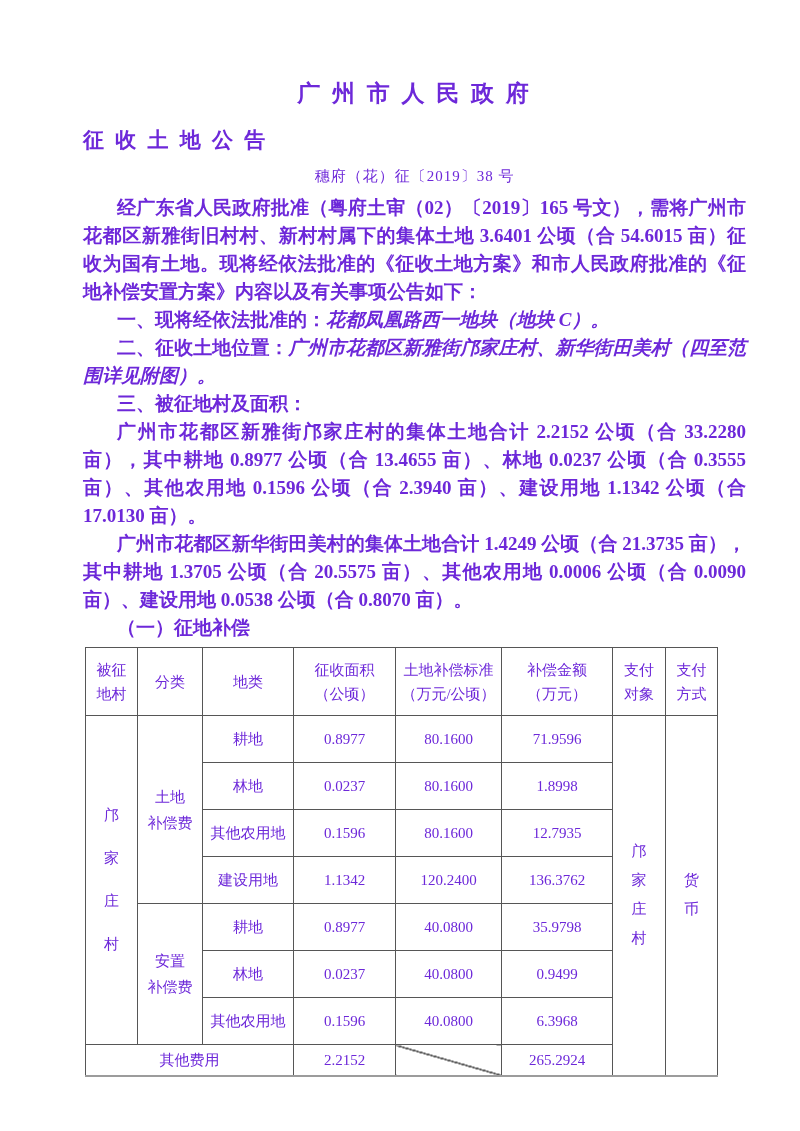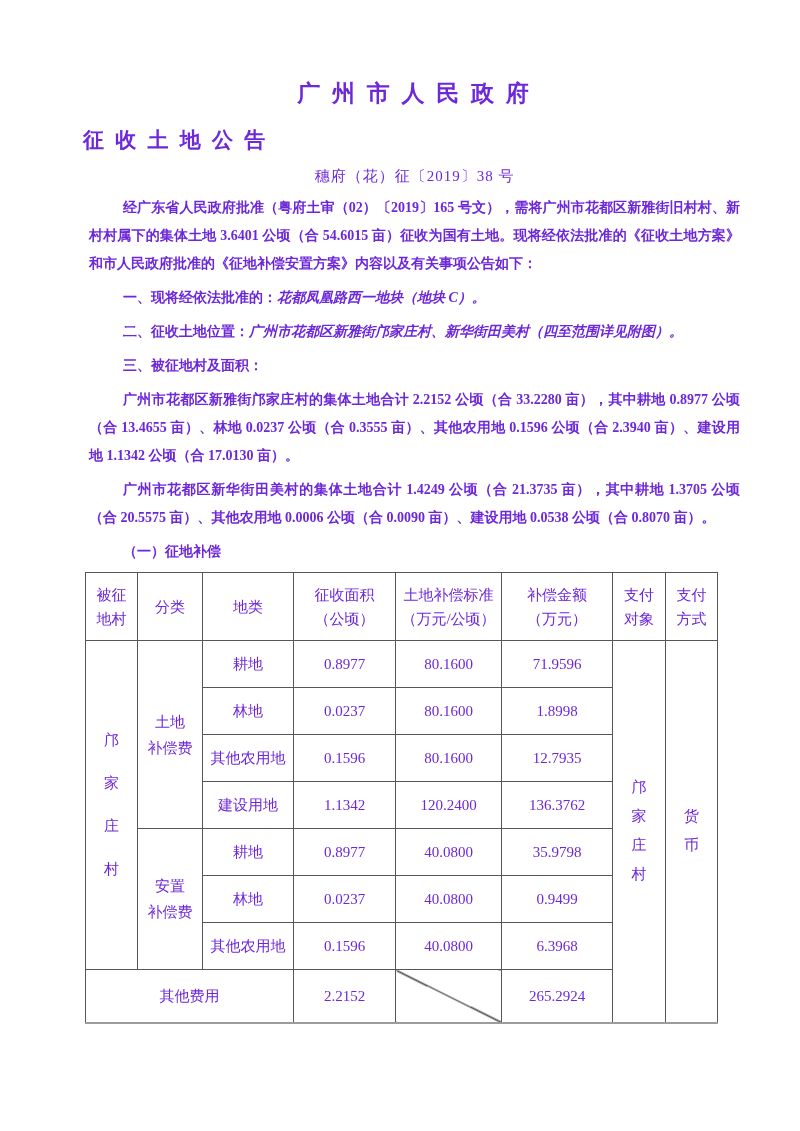--- a/index.html
+++ b/index.html
@@ -33,22 +33,22 @@
   }
   .doc-number {
     font-size: 15px;
     text-align: center;
     line-height: 20px;
     margin: 13px 0 0 0;
     letter-spacing: 1px;
   }
   .body-text { margin-top: 8px; }
   .body-text p {
-    margin: 6px;
-    font-size: 14px;
+    margin: 0;
+    font-size: 19px;
     line-height: 28px;
     text-align: justify;
     text-indent: 34px;
     font-weight: bold;
   }
   p.tight { margin-top: -8px; }
   .kai { font-style: italic; }
   .doc-table {
     border-collapse: collapse;
     table-layout: fixed;
@@ -62,21 +62,21 @@
     text-align: center;
     vertical-align: middle;
     padding: 0;
     white-space: pre-line;
     font-weight: normal;
     line-height: 24px;
   }
   .doc-table { border-bottom: 2px solid #9c9c9c; padding-left: 28px; }
   tr.hdr    { height: 68px; }
   tr.r-body { height: 47px; }
-  tr.r-last { height: 53px; }
+  tr.r-last { height: 31px; }
   td.vert-wide  { line-height: 43px; }
   td.vert-tight { line-height: 29px; }
   td.cat { line-height: 26px; }
   td.diag {
     background: linear-gradient(to top right,
       transparent calc(50% - 0.8px),
       #5a5a5a calc(50% - 0.8px),
       #5a5a5a calc(50% + 0.8px),
       transparent calc(50% + 0.8px));
   }

